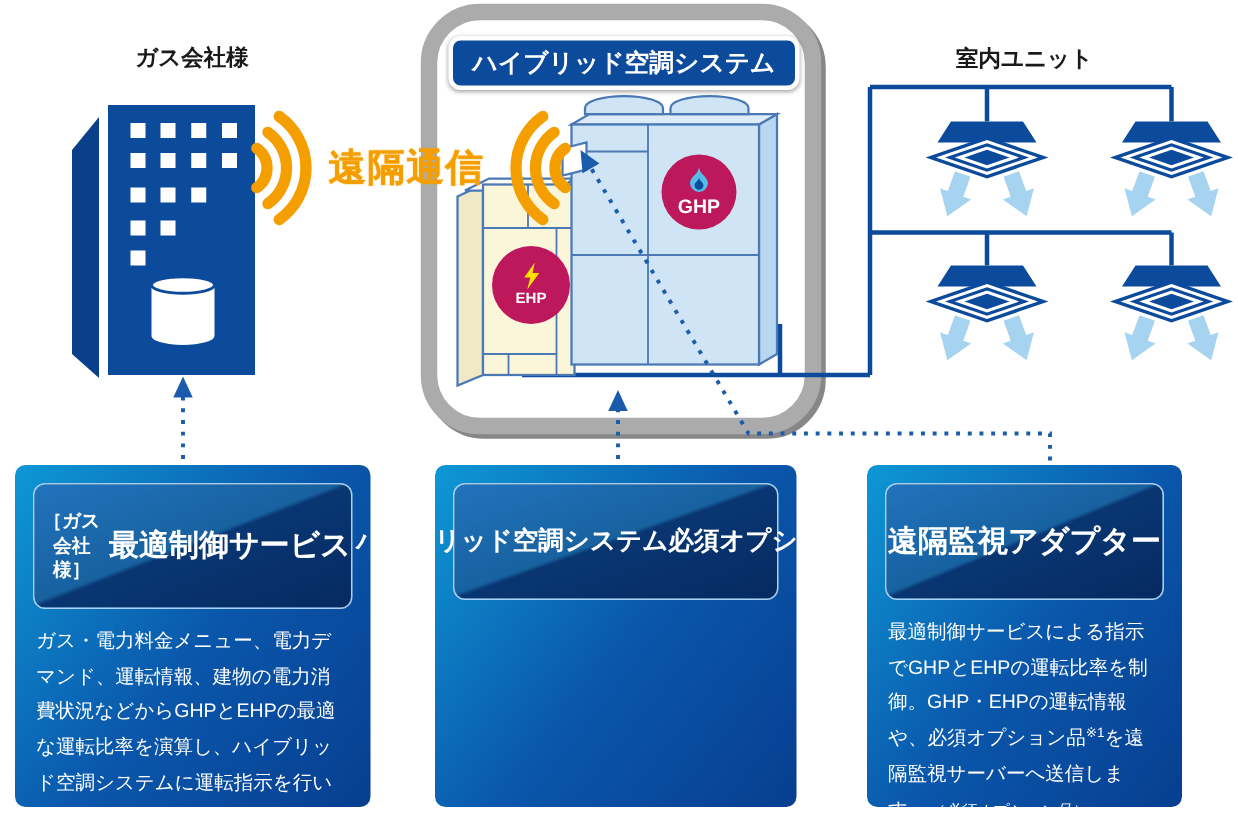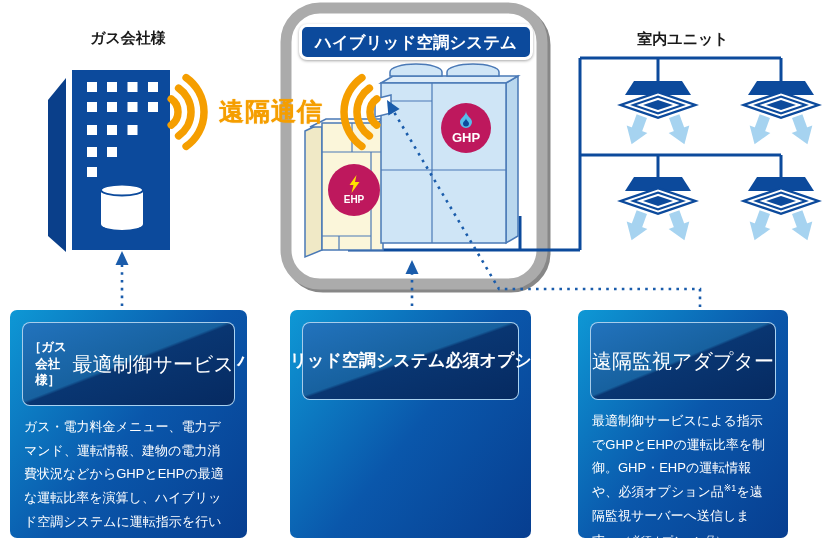--- a/index.html
+++ b/index.html
@@ -27,21 +27,21 @@
     background:linear-gradient(128deg,#0e98d5 0%,#0a57ab 52%,#073e90 100%);}
   .card-1{left:10px;width:237px;}
   .card-2{left:290px;width:241px;}
   .card-3{left:578px;width:210px;}
   .card-header{margin:12px 12px 0 12px;border:1.5px solid rgba(185,222,248,.9);border-radius:8px;
     background:linear-gradient(to bottom right,#2273bd 0%,#17619f 48%,#093672 50%,#062a61 100%);
     display:flex;flex-direction:row;align-items:center;justify-content:center;text-align:center;}
   .card-1 .card-header{height:82px;}
   .card-2 .card-header,.card-3 .card-header{height:76px;}
   .hdr-tag{font-size:12.5px;font-weight:bold;line-height:1.35;}
-  .hdr-main{font-size:20px;font-weight:normal;line-height:1.3;white-space:nowrap;text-align:right;}
+  .hdr-main{font-size:20px;font-weight:bold;line-height:1.3;white-space:nowrap;text-align:right;}
   .hdr-mid{font-size:17px;font-weight:bold;line-height:1.45;white-space:nowrap;}
   .hdr-sub{font-size:15.5px;font-weight:bold;line-height:1.3;white-space:nowrap;}
   .card-body{margin:9px 14px 0 14px;font-size:13px;line-height:1.82;text-align:left;}
   .sup{font-size:9px;vertical-align:super;}
   .note{font-size:10.5px;font-style:italic;}
 </style>
 </head>
 <body>
 
 <div id="stage">

